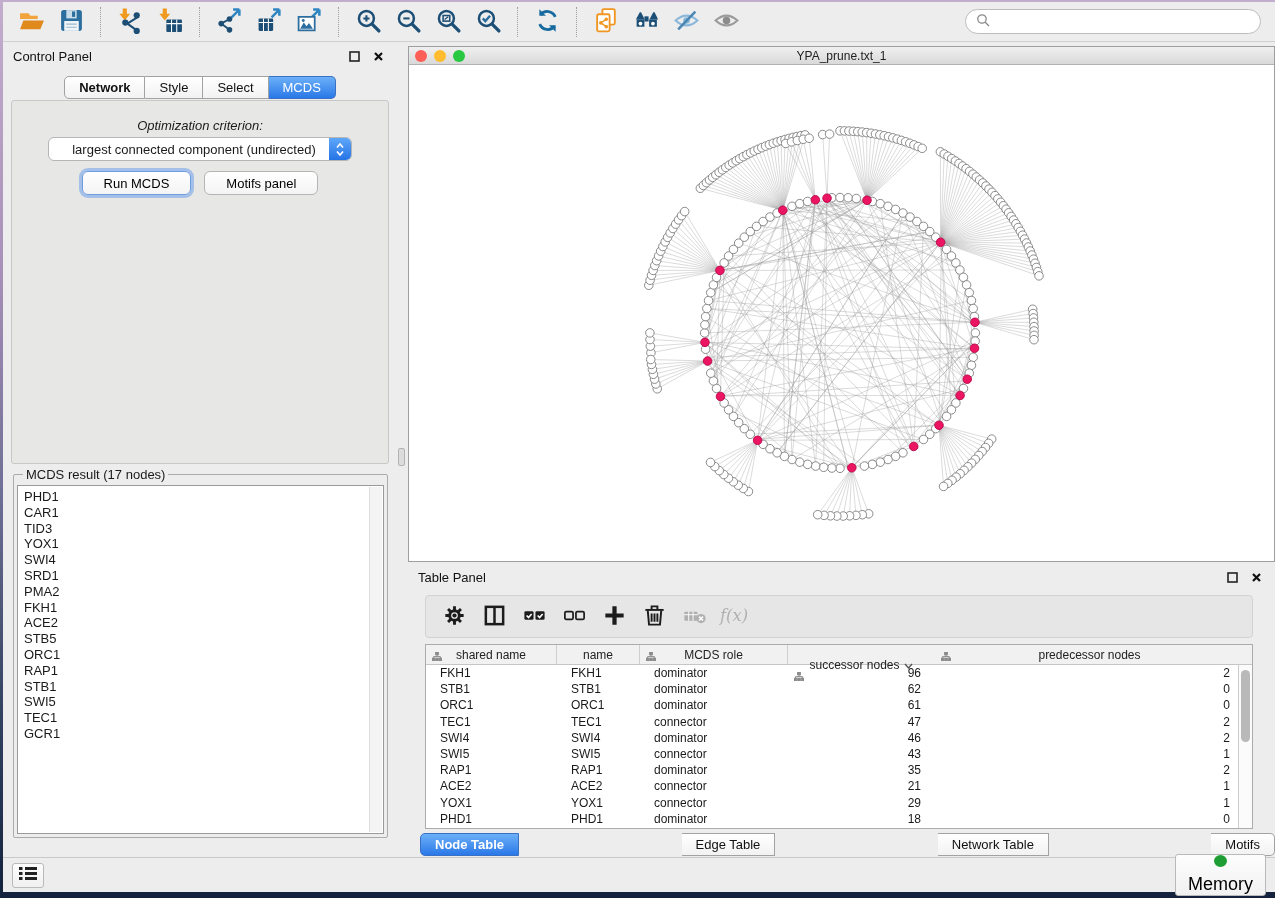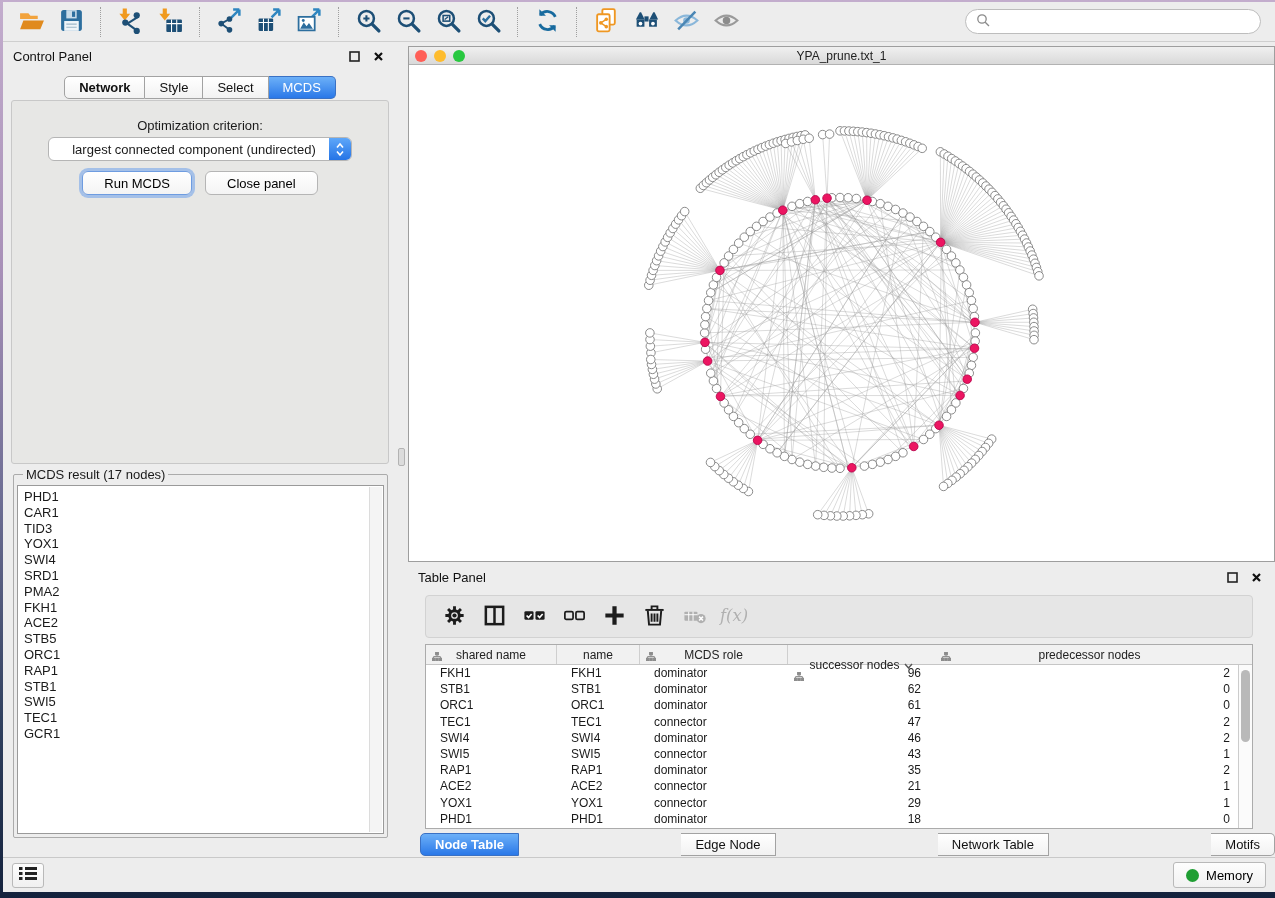--- a/index.html
+++ b/index.html
@@ -35,21 +35,21 @@
   
   .seg { display:flex; }
   .seg .tab { padding:3px 14px; font-size:13px; background:linear-gradient(#ffffff,#f2f2f2); border:1px solid #a2a2a2; border-left:none; color:#111; cursor:default; white-space:nowrap; }
   .seg .tab:first-child { border-left:1px solid #a2a2a2; border-radius:5px 0 0 5px;font-weight:bold; }
   .seg .tab:last-child { border-radius:0 5px 5px 0; }
   .seg .tab.active { background:linear-gradient(#6cb0f8,#2a78e8); color:#fff; border-color:#3a71c4; }
 
   .cp-tabs { display:flex; justify-content:center; margin-top:7px; }
 
   .cp-box { position:absolute; left:8px; right:8px; top:57px; height:364px; background:#e7e7e5; border:1px solid #c8c8c8; border-radius:3px; }
-  .opt-label { text-align:center; margin-top:17px; font-size:13px; }
+  .opt-label { text-align:center; margin-top:17px; font-size:13px;font-style:italic; }
   .combo { position:absolute; left:36px; right:36px; top:36px; height:24px; background:#fff; border:1px solid #b5b5b5; border-radius:6px; display:flex; align-items:center; }
   .combo .val { flex:1; text-align:center; font-size:13px; padding-left:10px; white-space:nowrap; overflow:hidden; }
   .combo .step { width:22px; align-self:stretch; background:linear-gradient(#5ea7f9,#2574e6); border-radius:0 5px 5px 0; display:flex; align-items:center; justify-content:center; }
   .btnrow { position:absolute; top:70px; left:0; right:0; display:flex; justify-content:center; gap:13px; }
   .pbtn { height:24px; padding:0 21px; background:linear-gradient(#ffffff,#f4f4f4); border:1px solid #b5b5b5; border-radius:6px; font-size:13px; cursor:default; }
   .pbtn.focus { border-color:#6e9ce0; box-shadow:0 0 0 3px rgba(110,160,235,.55); }
 
   fieldset.mcds { position:absolute; left:10px; right:9px; top:424px; bottom:19px; border:1px solid #ababab; border-radius:2px; padding:3px; }
   fieldset.mcds legend { font-size:13px; padding:0 3px; margin-left:6px; }
   .mcds-list { position:relative; width:100%; height:100%; background:#fff; border:1px solid #9a9a9a; overflow:hidden; }
@@ -79,21 +79,21 @@
   .tr { display:flex; height:16.2px; align-items:center; cursor:default; }
   .td { font-size:12px; padding:0 14px; white-space:nowrap; overflow:hidden; }
   .td.num { text-align:right; }
   .tscroll { position:absolute; top:20px; right:0; bottom:0; width:14px; background:#fbfbfb; border-left:1px solid #cccccc; }
   .tscroll .thumb { position:absolute; left:2px; right:2px; top:5px; height:72px; background:#b9b9b9; border-radius:5px; }
   .tp-tabs { position:absolute; left:12px; right:0; top:269px; display:flex; justify-content:space-between; }
 
   
   .statusbar { position:absolute; left:0; right:0; bottom:0; height:35px; background:#ededed; border-top:1px solid #c9c9c9; display:flex; align-items:center; padding:0 9px; }
   .sbtn { width:32px; height:25px; background:linear-gradient(#fdfdfd,#f0f0f0); border:1px solid #b9b9b9; border-radius:3px; display:flex; align-items:center; justify-content:center; cursor:default; }
-  .membtn { margin-left:auto; height:26px; display:flex; align-items:center; gap:7px; padding:0 12px; background:linear-gradient(#fdfdfd,#f1f1f1); border:1px solid #b9b9b9; border-radius:3px; font-size:13px; cursor:default; }
+  .membtn { margin-left:auto; height:42px; display:flex; align-items:center; gap:7px; padding:0 12px; background:linear-gradient(#fdfdfd,#f1f1f1); border:1px solid #b9b9b9; border-radius:3px; font-size:18px; cursor:default;flex-direction:column; }
   .memdot { width:13px; height:13px; border-radius:50%; }
 </style>
 </head>
 <body>
 
 <div class="window">
 
   <div class="toolbar">
     <div id="tb-groups" style="display:flex;align-items:center;">
         <div class="tgroup">
@@ -293,21 +293,21 @@
           <span class="val">largest connected component (undirected)</span>
           <span class="step">
             <svg width="10" height="15">
                 <path d="M2 5.5L5 2l3 3.5" stroke="#fff" stroke-width="1.6" fill="none"></path>
                 <path d="M2 9.5L5 13l3-3.5" stroke="#fff" stroke-width="1.6" fill="none"></path>
               </svg>
           </span>
         </div>
         <div class="btnrow">
           <button class="pbtn focus">Run MCDS</button>
-          <button class="pbtn">Close panel</button>
+          <button class="pbtn">Motifs panel</button>
         </div>
       </div>
       <fieldset class="mcds">
         <legend>MCDS result (17 nodes)</legend>
         <div class="mcds-list">
           <div class="items" id="mcds-items">
               <div class="item">PHD1</div>
               <div class="item">CAR1</div>
               <div class="item">TID3</div>
               <div class="item">YOX1</div>
@@ -1159,21 +1159,21 @@
                 <div class="td num" style="width: 147px; flex: 0 0 147px;">18</div>
                 <div class="td num" style="width: 309px; flex: 0 0 309px;">0</div>
               </div>
             </div>
           <div class="tscroll">
               <div class="thumb"></div>
             </div>
         </div>
         <div class="tp-tabs seg" id="tp-tabs">
             <button class="tab active">Node Table</button>
-            <button class="tab">Edge Node</button>
+            <button class="tab">Edge Table</button>
             <button class="tab">Network Table</button>
             <button class="tab">Motifs</button>
           </div>
       </div>
     </div>
   </div>
 
   <div class="statusbar">
     <button class="sbtn">
       <span>

